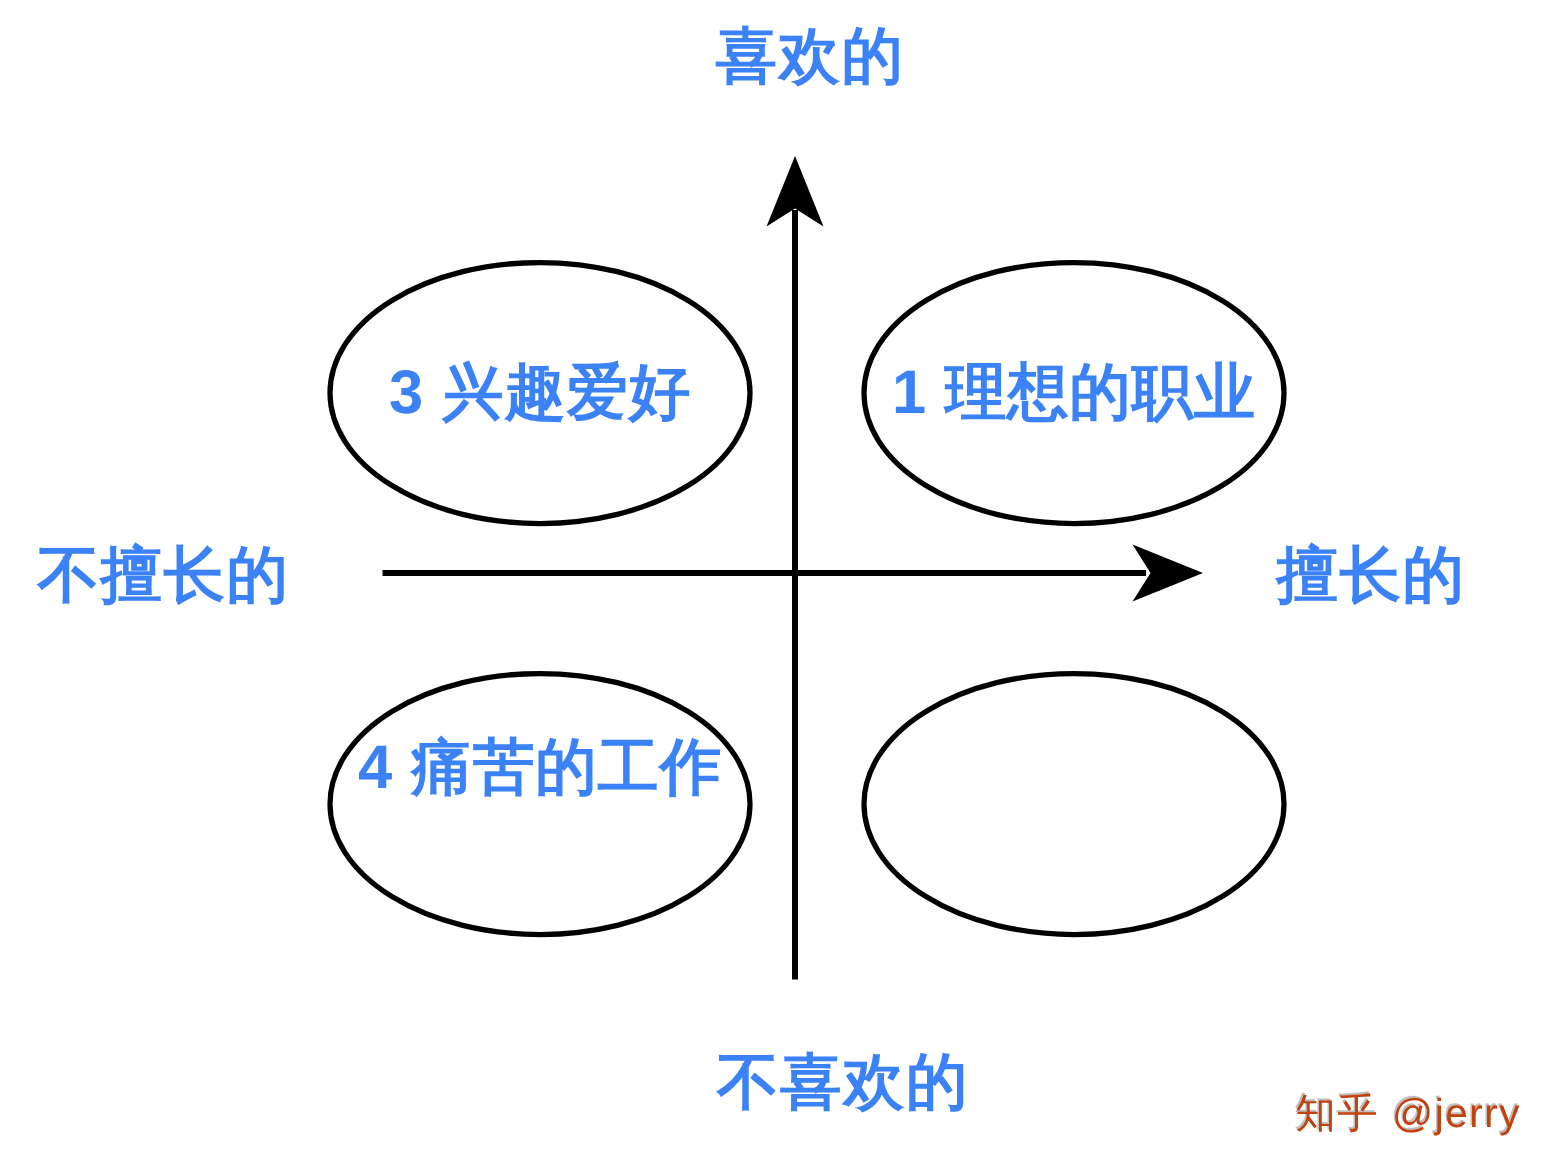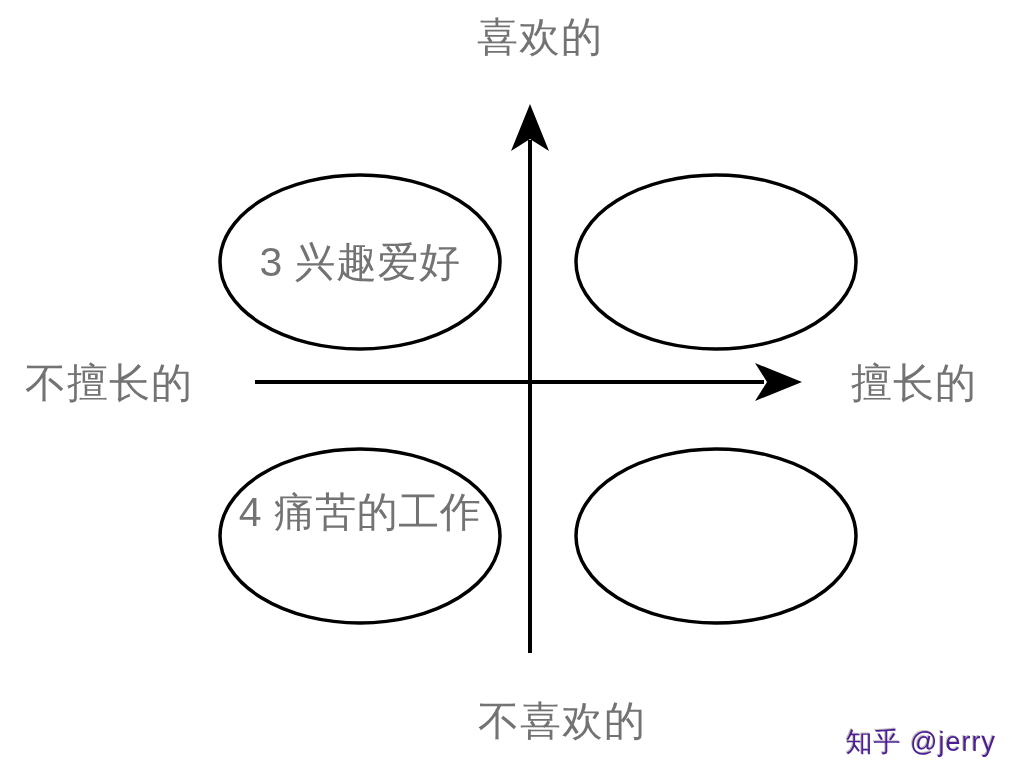--- a/index.html
+++ b/index.html
@@ -17,43 +17,43 @@
   }
   .diagram-svg {
     position: absolute;
     left: 0;
     top: 0;
     width: 1036px;
     height: 784px;
   }
   .label {
     position: absolute;
-    color: #737373;
+    color: #3b82f6;
     white-space: nowrap;
-    font-weight: 400;
+    font-weight: 700;
   }
   .axis-label {
     font-size: 41px;
     letter-spacing: 1px;
   }
   .axis-label.centered {
     transform: translateX(-50%);
   }
   .quadrant-label {
     font-size: 41px;
     transform: translate(-50%, -50%);
     letter-spacing: 0.5px;
   }
   .watermark {
     position: absolute;
-    right: 40px;
+    right: 22px;
     bottom: 24px;
     font-size: 27px;
     font-weight: 400;
-    color: #4c1d95;
+    color: #c2410c;
     text-shadow: -1px -1px 0 #bfbfbf, 1px 1px 0 #ffffff;
     letter-spacing: 1px;
   }
 </style>
 </head>
 <body>
 
 <div class="canvas">
 
   <svg class="diagram-svg" viewBox="0 0 1036 784" xmlns="http://www.w3.org/2000/svg">
@@ -75,19 +75,20 @@
   <div class="label axis-label centered" style="left:540px; top:10px;">喜欢的</div>
 
   <div class="label axis-label" style="left:25px; top:356px;">不擅长的</div>
 
   <div class="label axis-label centered" style="left:562px; top:694px;">不喜欢的</div>
 
   <div class="label axis-label" style="left:851px; top:356px;">擅长的</div>
 
   <div class="label quadrant-label" style="left:360px; top:262px;">3 兴趣爱好</div>
 
+  <div class="label quadrant-label" style="left:716px; top:262px;">1 理想的职业</div>
 
   <div class="label quadrant-label" style="left:360px; top:512px;">4 痛苦的工作</div>
 
 
   <div class="watermark">知乎 @jerry</div>
 
 </div>
 
 </body></html>

